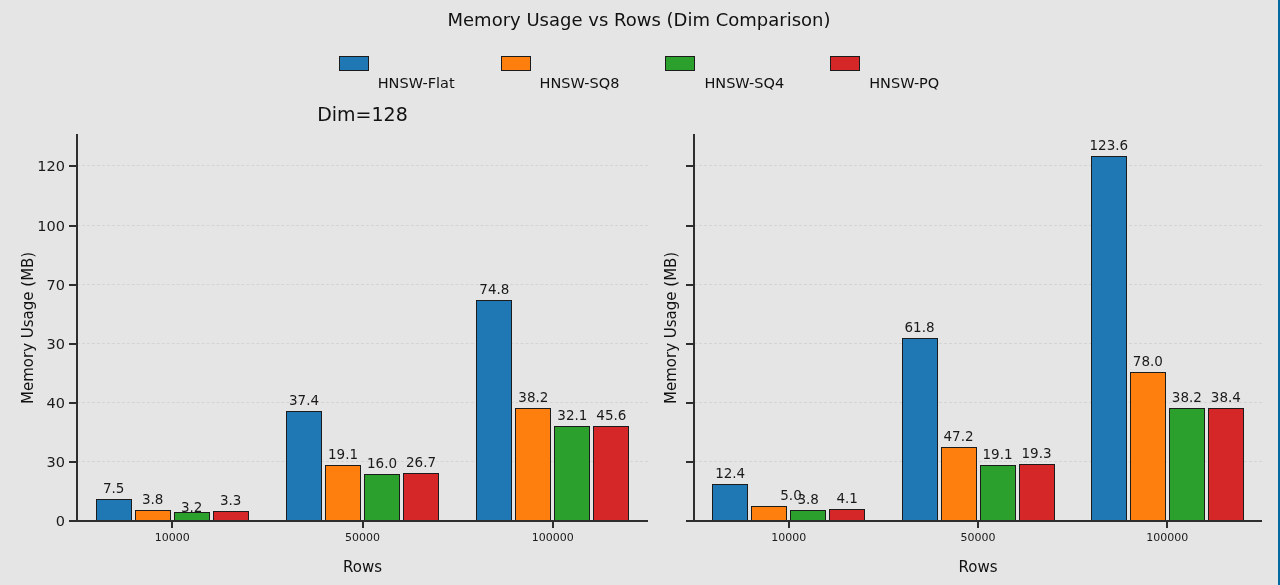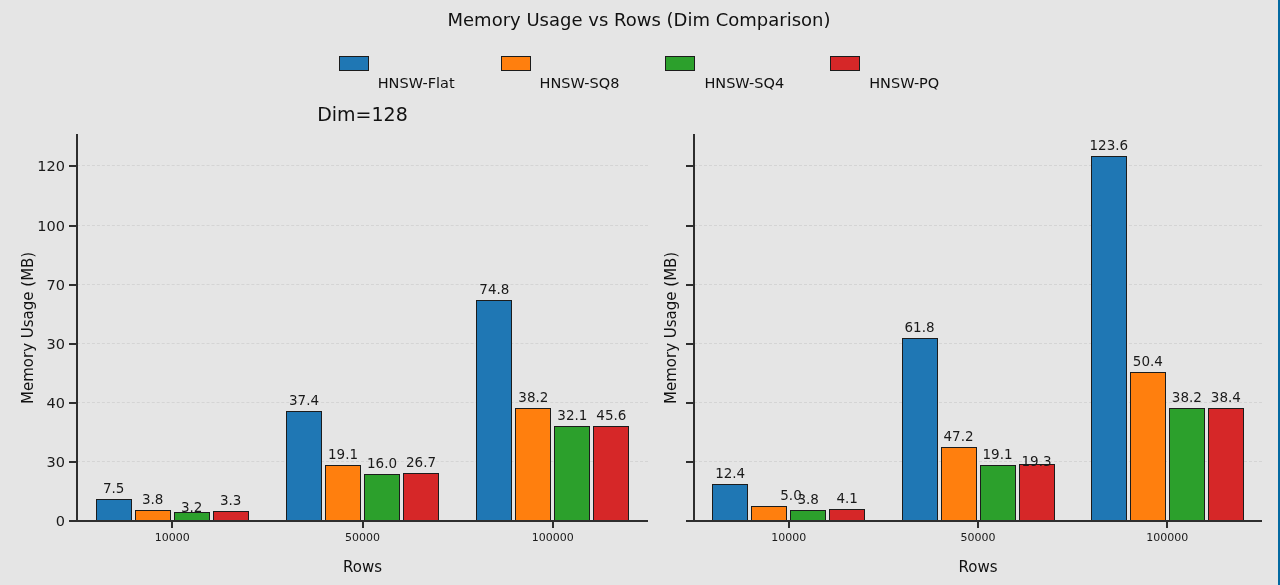--- a/index.html
+++ b/index.html
@@ -169,27 +169,27 @@
       <div class="bar-value-label" style="left: 153.167px; top: 355.888px;">4.1</div>
       <div class="xtick-mark" style="left: 283px; top: 387px;"></div>
       <div class="xtick-label" style="left: 284px; top: 397px;">50000</div>
       <div class="bar" style="left: 207.5px; top: 204.431px; width: 36px; height: 182.569px; background: rgb(31, 119, 180);"></div>
       <div class="bar-value-label" style="left: 225.5px; top: 185.431px;">61.8</div>
       <div class="bar" style="left: 246.5px; top: 312.554px; width: 36px; height: 74.4458px; background: rgb(255, 127, 14);"></div>
       <div class="bar-value-label" style="left: 264.5px; top: 293.554px;">47.2</div>
       <div class="bar" style="left: 285.5px; top: 330.575px; width: 36px; height: 56.4252px; background: rgb(44, 160, 44);"></div>
       <div class="bar-value-label" style="left: 303.5px; top: 311.575px;">19.1</div>
       <div class="bar" style="left: 324.5px; top: 329.984px; width: 36px; height: 57.016px; background: rgb(214, 39, 40);"></div>
-      <div class="bar-value-label" style="left: 342.5px; top: 310.984px; margin-top: 8px;">19.3</div>
+      <div class="bar-value-label" style="left: 342.5px; top: 310.984px;">19.3</div>
       <div class="xtick-mark" style="left: 472.333px; top: 387px;"></div>
       <div class="xtick-label" style="left: 473.333px; top: 397px;">100000</div>
       <div class="bar" style="left: 396.833px; top: 21.8611px; width: 36px; height: 365.139px; background: rgb(31, 119, 180);"></div>
       <div class="bar-value-label" style="left: 414.833px; top: 2.86107px;">123.6</div>
       <div class="bar" style="left: 435.833px; top: 238.108px; width: 36px; height: 148.892px; background: rgb(255, 127, 14);"></div>
-      <div class="bar-value-label" style="left: 453.833px; top: 219.108px;">50.4</div>
+      <div class="bar-value-label" style="left: 453.833px; top: 219.108px;">78.0</div>
       <div class="bar" style="left: 474.833px; top: 274.15px; width: 36px; height: 112.85px; background: rgb(44, 160, 44);"></div>
       <div class="bar-value-label" style="left: 492.833px; top: 255.15px;">38.2</div>
       <div class="bar" style="left: 513.833px; top: 273.559px; width: 36px; height: 113.441px; background: rgb(214, 39, 40);"></div>
       <div class="bar-value-label" style="left: 531.833px; top: 254.559px;">38.4</div>
       <div class="spine-left"></div>
       <div class="spine-bottom"></div>
       <div class="xaxis-label" style="top: 424px;">Rows</div>
       <div class="yaxis-label">Memory Usage (MB)</div>
     </div>
 </div>

